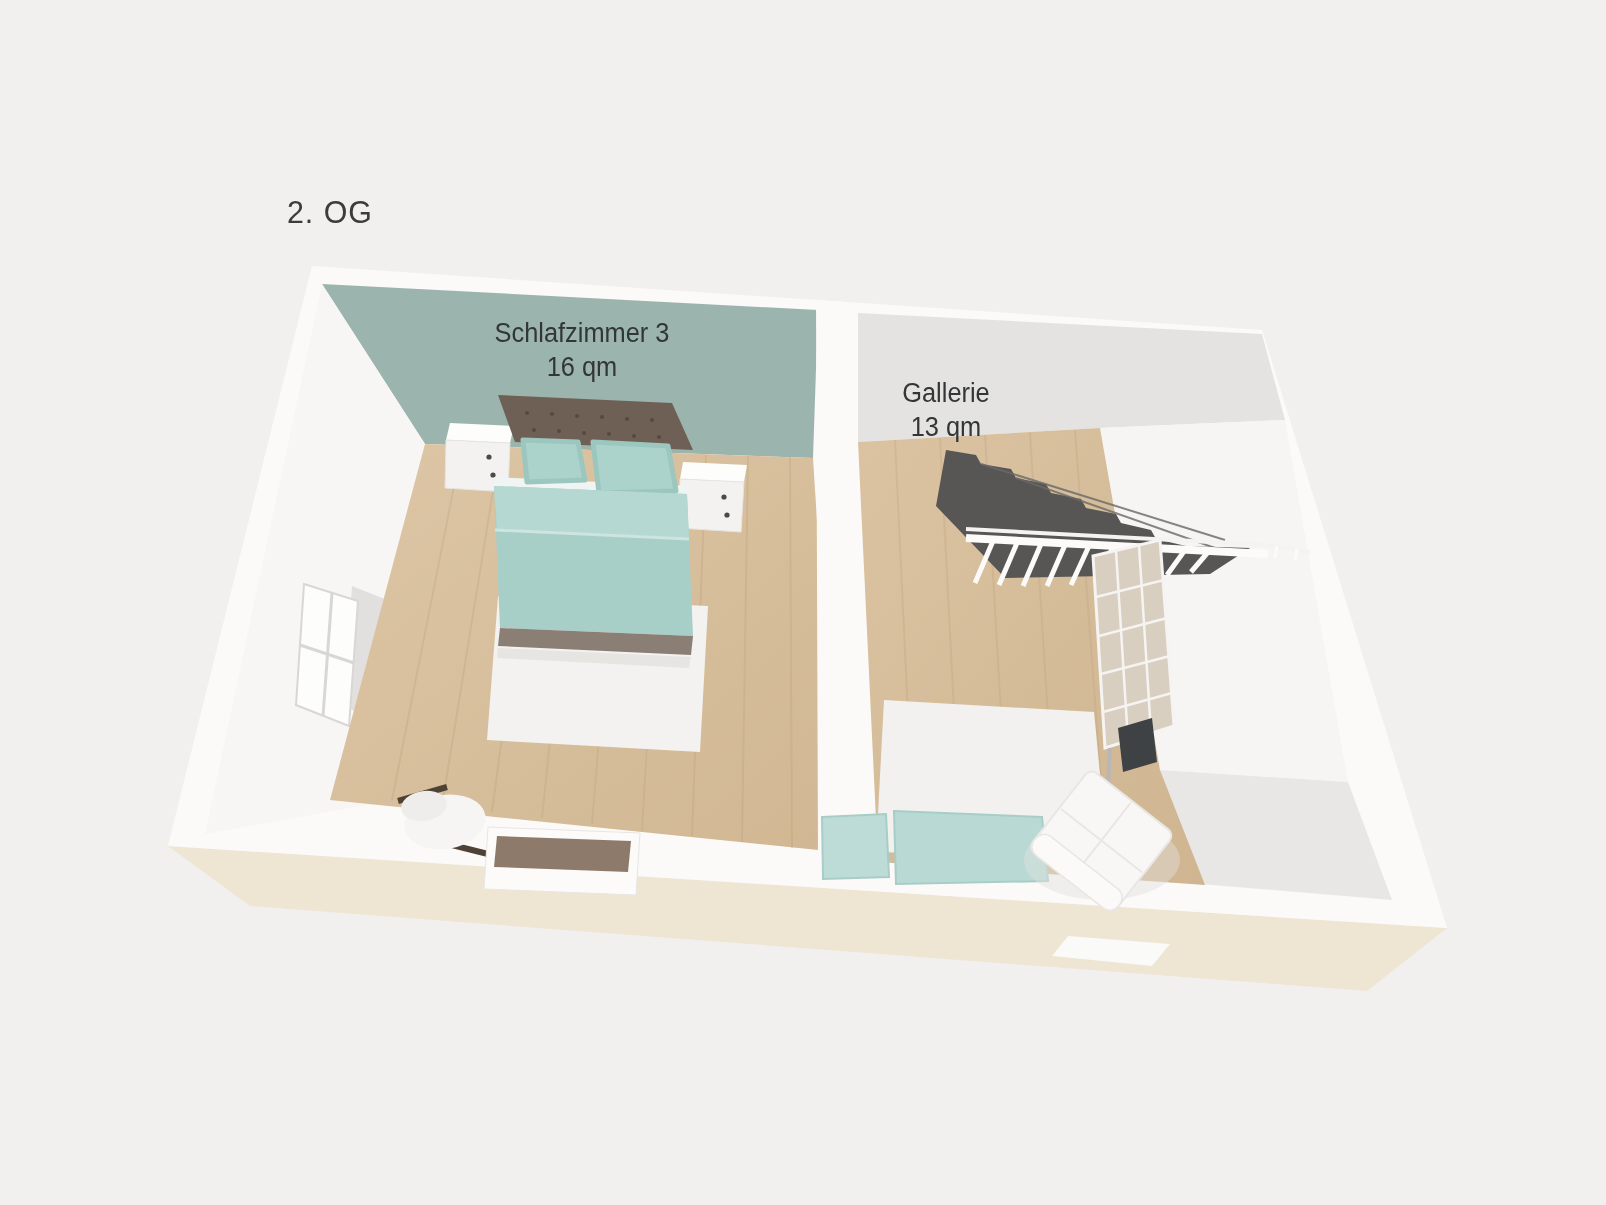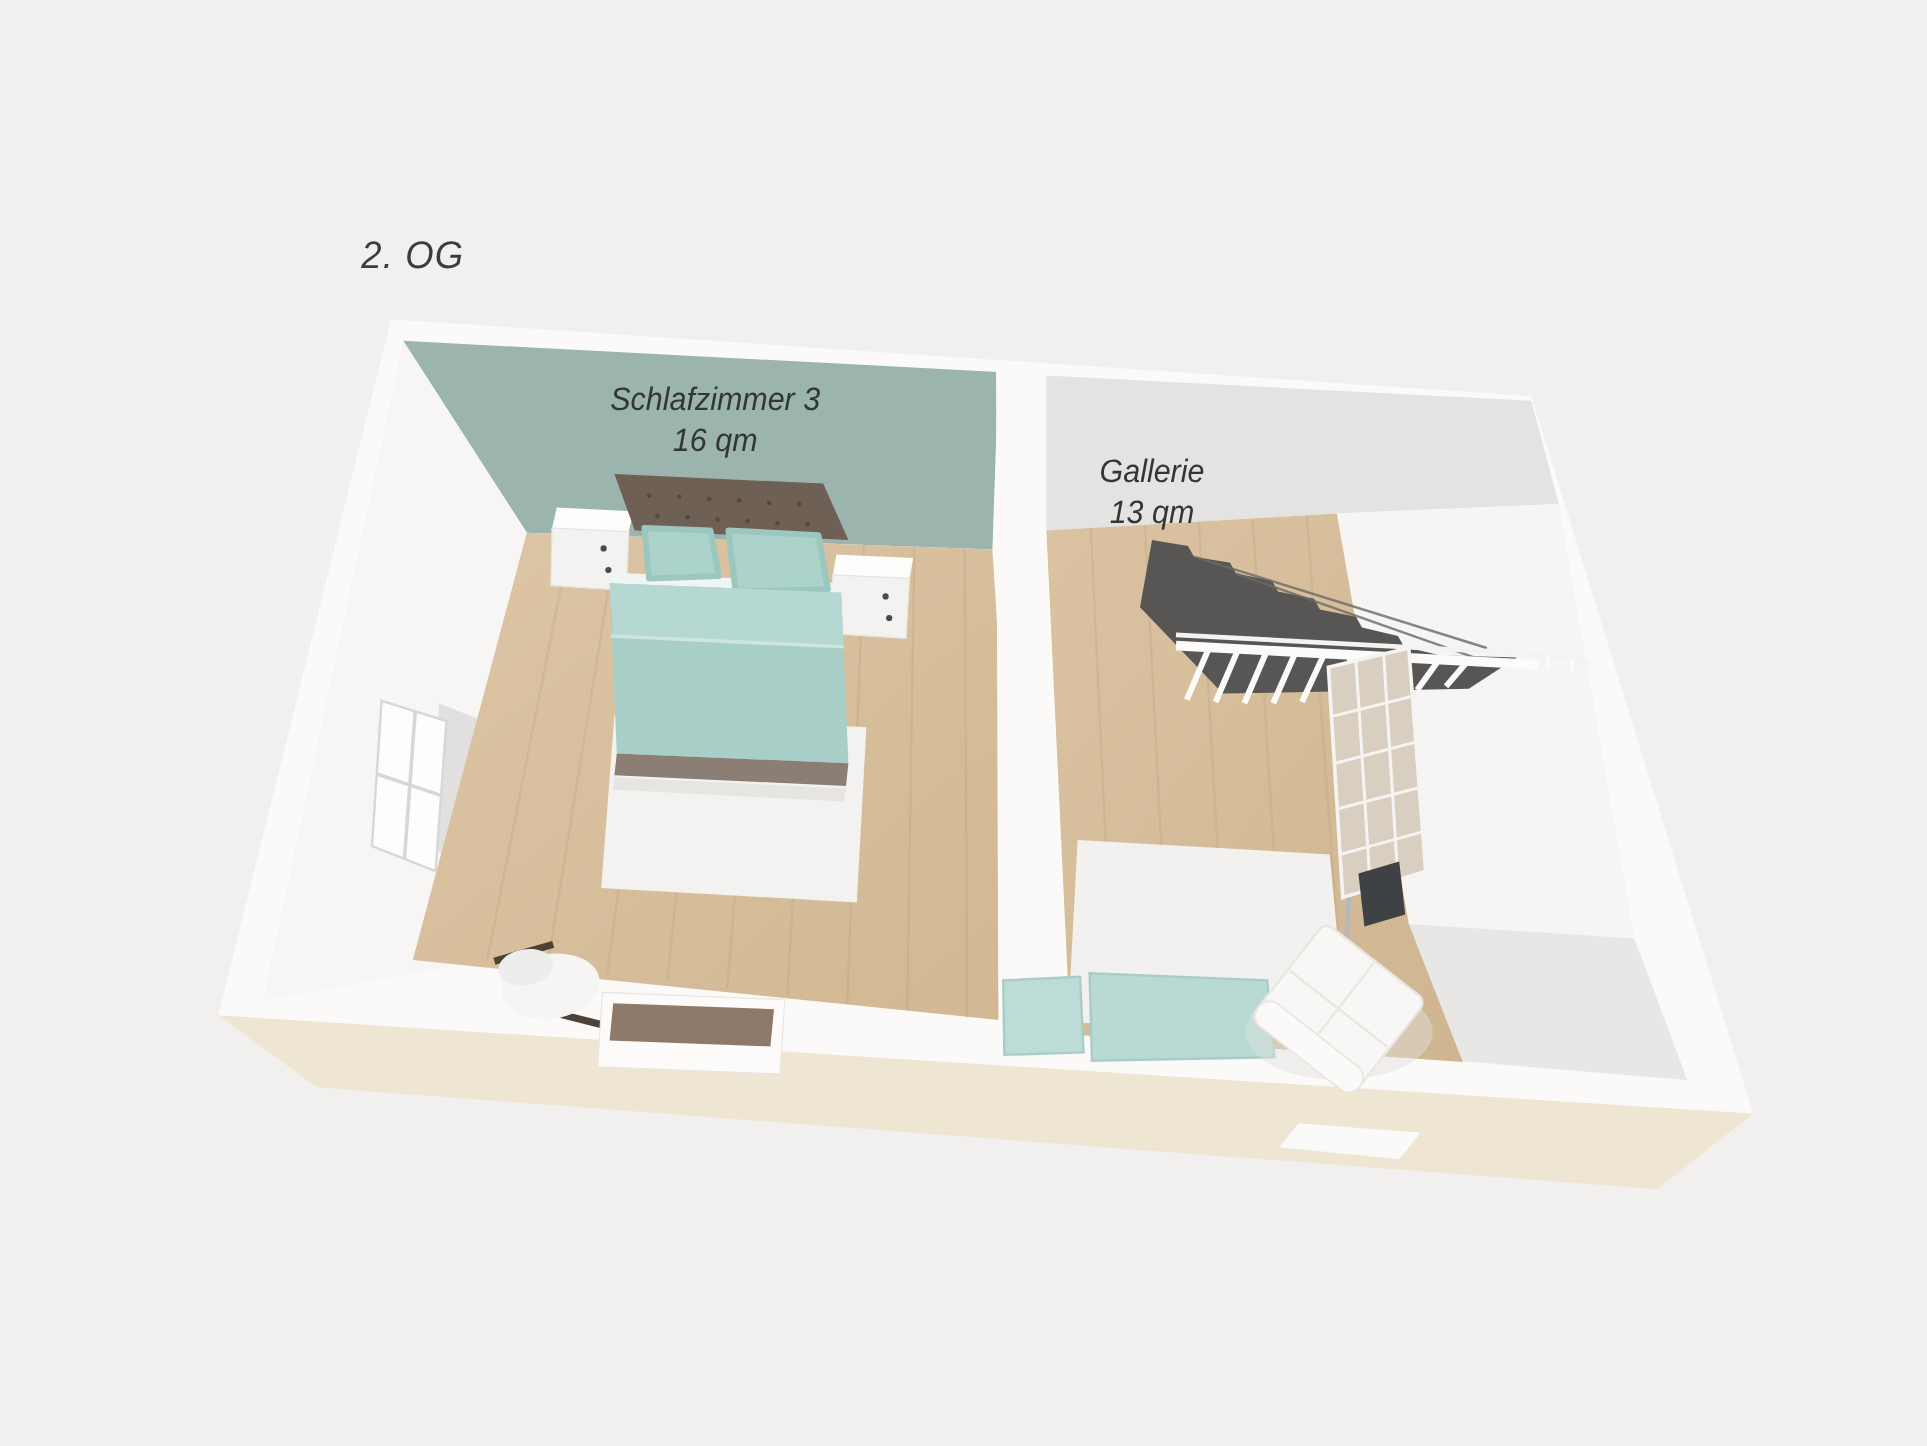--- a/index.html
+++ b/index.html
@@ -3,21 +3,21 @@
 <meta charset="utf-8">
 <style>
   html,body{margin:0;padding:0;}
   body{
     width:1606px;height:1205px;
     background:#f1f0ee;
     font-family:"Liberation Sans", sans-serif;
     position:relative;
     overflow:hidden;
   }
-  .stage{position:absolute;left:14px;top:0;width:1408px;height:1205px;font-style:italic;}
+  .stage{position:absolute;left:0;top:0;width:1408px;height:1205px;}
   svg{position:absolute;left:0;top:0;}
   .label{
     position:absolute;
     color:#393b3b;
     font-family:"Liberation Sans", sans-serif;
     white-space:nowrap;
     pointer-events:none;
   }
   .floor-label{
     left:287px;top:194px;

